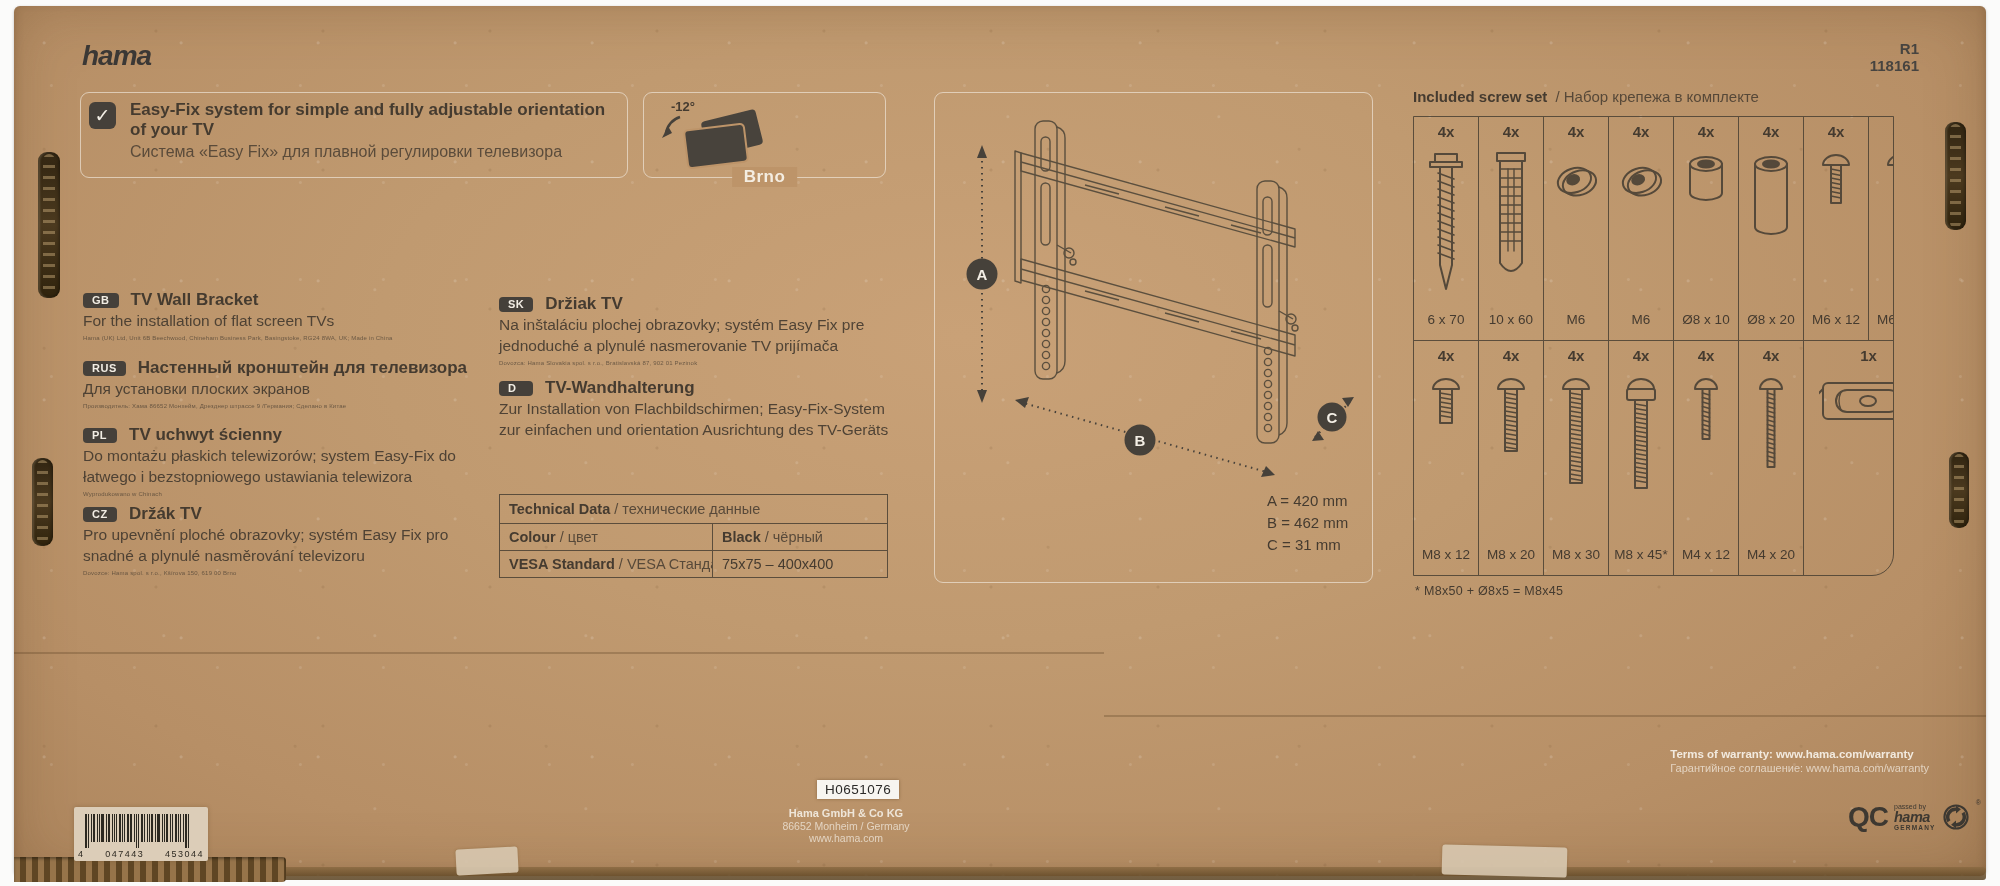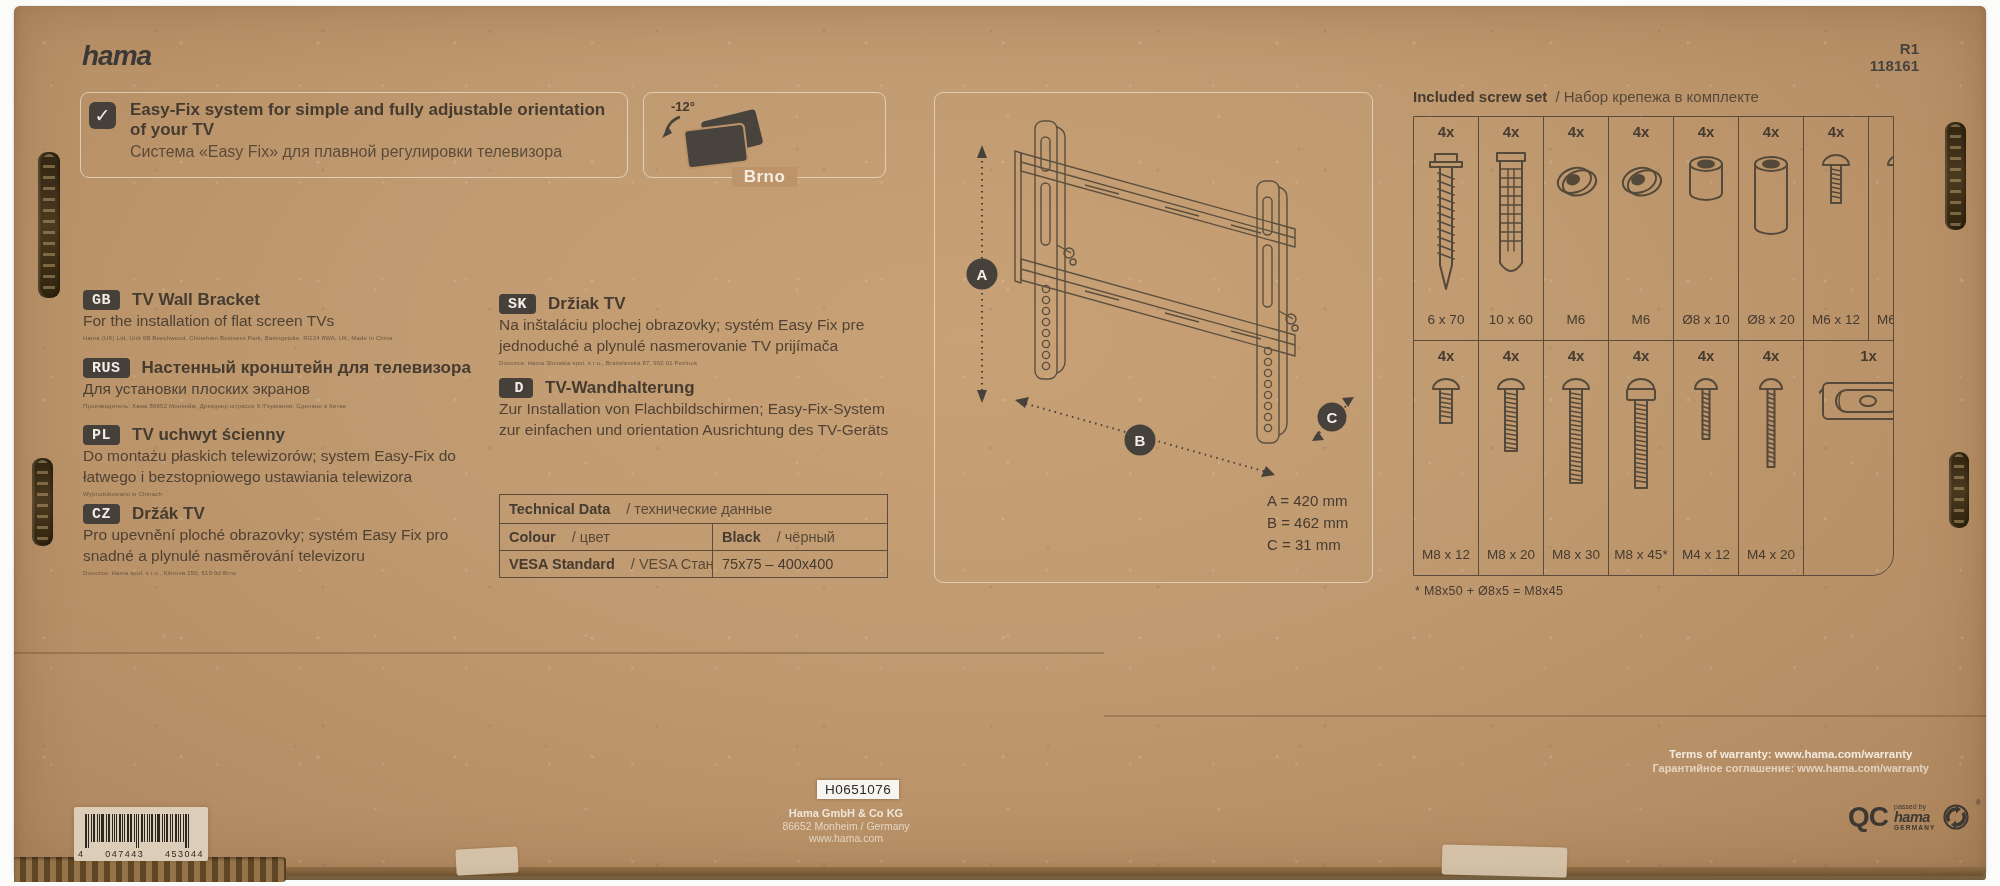--- a/index.html
+++ b/index.html
@@ -47,30 +47,30 @@
   .ft-en{font-size:17px;font-weight:700;}
   .ft-ru{font-size:16px;margin-top:3px;opacity:.82;}
   .tilt-box{left:629px;top:86px;width:241px;height:84px;}
   .tilt-angle{position:absolute;left:27px;top:6px;font-size:13px;font-weight:700;color:rgba(62,54,44,.95);}
   .tilt-art{position:absolute;left:8px;top:14px;}
   .tilt-label{position:absolute;left:50%;bottom:-10px;transform:translateX(-50%);padding:0 12px;
         background:#bd9469;color:rgba(248,244,236,.92);font-size:17px;font-weight:700;letter-spacing:.5px;}
   
   .lang{position:absolute;width:402px;}
   .lang .head{display:flex;align-items:center;gap:12px;}
-  .badge{background:#45403a;color:#f2ede4;font-size:15px;font-weight:700;border-radius:4px;
-        padding:1.5px 9px;letter-spacing:.5px;min-width:16px;text-align:right;font-family:Liberation Mono, monospace;}
+  .badge{background:#45403a;color:#f2ede4;font-size:11px;font-weight:700;border-radius:4px;
+        padding:1.5px 9px;letter-spacing:.5px;min-width:16px;text-align:left;}
   .lang .title{font-size:17px;font-weight:700;}
   .lang .desc{font-size:15.5px;line-height:21px;opacity:.92;}
   .lang .fine{font-size:6px;line-height:8px;margin-top:3px;opacity:.7;letter-spacing:.2px;}
   
   .tech{position:absolute;left:485px;top:488px;width:387px;height:82px;font-size:14.5px;
         display:grid;grid-template-columns:212px 1fr;grid-template-rows:28px 27px 27px;
         border:1.6px solid rgba(73,63,50,.85);}
-  .tech > div{display:flex;align-items:center;padding-left:9px;white-space:nowrap;overflow:hidden;gap:12px;}
+  .tech > div{display:flex;align-items:center;padding-left:9px;white-space:nowrap;overflow:hidden;}
   .tech .span2{grid-column:1 / span 2;}
   .tech .bt{border-top:1.6px solid rgba(73,63,50,.85);}
   .tech .bl{border-left:1.6px solid rgba(73,63,50,.85);}
   .b{font-weight:700;}
   .sep{opacity:.85;margin-left:4px;}
   
   .diagram-box{left:920px;top:86px;width:437px;height:489px;}
   .dims{position:absolute;left:1253px;top:484px;font-size:15px;font-weight:400;line-height:22px;}
   
   .screw-title{position:absolute;left:1399px;top:82px;font-size:15px;white-space:nowrap;}
@@ -93,23 +93,23 @@
   .bars i{display:block;background:#2c2820;height:28px;}
   .bars i.g{height:34px;}
   .bc-digits{position:absolute;left:4px;right:4px;top:42px;display:flex;justify-content:space-between;
         font-size:9px;color:#2c2820;letter-spacing:1.5px;}
   .batch{position:absolute;left:803px;top:774px;background:#f7f5f0;color:#2b2a28;font-size:13.5px;
         padding:2px 8px;letter-spacing:.5px;box-shadow:0 0 3px rgba(90,60,30,.5);}
   .mfr{position:absolute;left:702px;top:801px;width:260px;text-align:center;
         color:rgba(246,241,232,.88);font-size:10.5px;line-height:12.5px;}
   .mfr .m1{font-weight:700;font-size:11px;}
   .mfr .m2,.mfr .m3{opacity:.8;}
-  .warranty{position:absolute;right:57px;top:742px;text-align:center;color:rgba(248,244,236,.9);}
+  .warranty{position:absolute;right:57px;top:742px;text-align:left;color:rgba(248,244,236,.9);}
   .warranty .w1{font-size:11.5px;font-weight:700;}
-  .warranty .w2{font-size:11px;opacity:.75;margin-top:2px;font-weight:bold;}
+  .warranty .w2{font-size:11px;opacity:.75;margin-top:2px;}
   .qc-block{position:absolute;left:1834px;top:795px;display:flex;align-items:center;gap:6px;color:#3d3831;justify-content:flex-end;}
   .qc-letters{font-size:28px;font-weight:800;letter-spacing:-1px;}
   .qc-stack{display:flex;flex-direction:column;line-height:1;}
   .qc-passed{font-size:7px;}
   .qc-brand{font-size:14.5px;font-weight:700;font-style:italic;letter-spacing:-.5px;}
   .qc-country{font-size:6.5px;font-weight:700;letter-spacing:1.2px;}
   .qc-reg{font-size:7px;align-self:flex-start;margin-top:-2px;}
   svg{display:block;}
 </style>
 </head>

